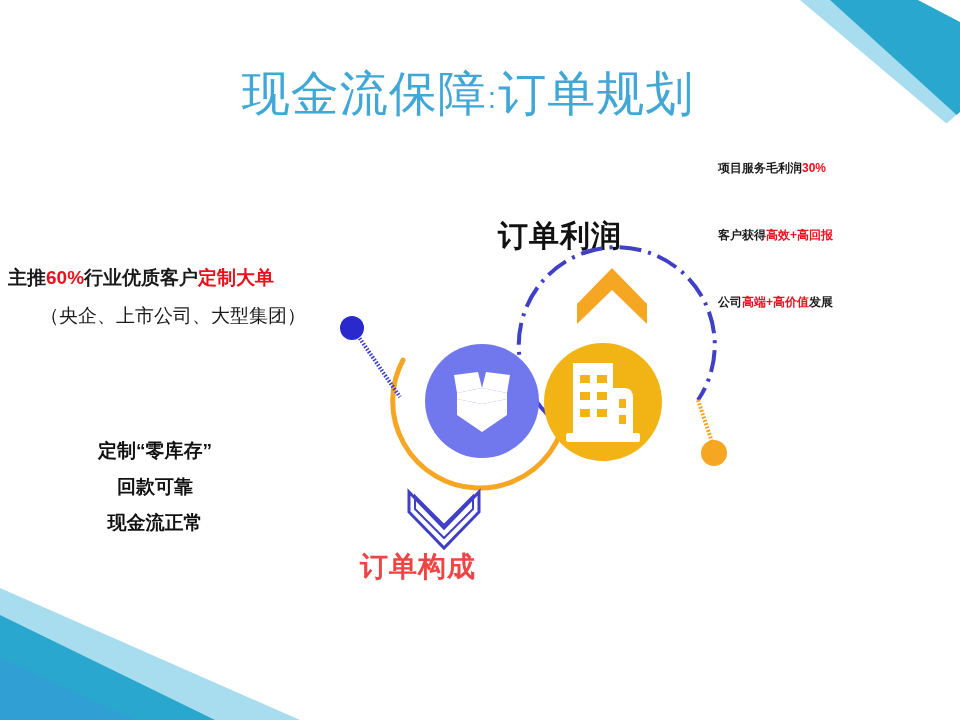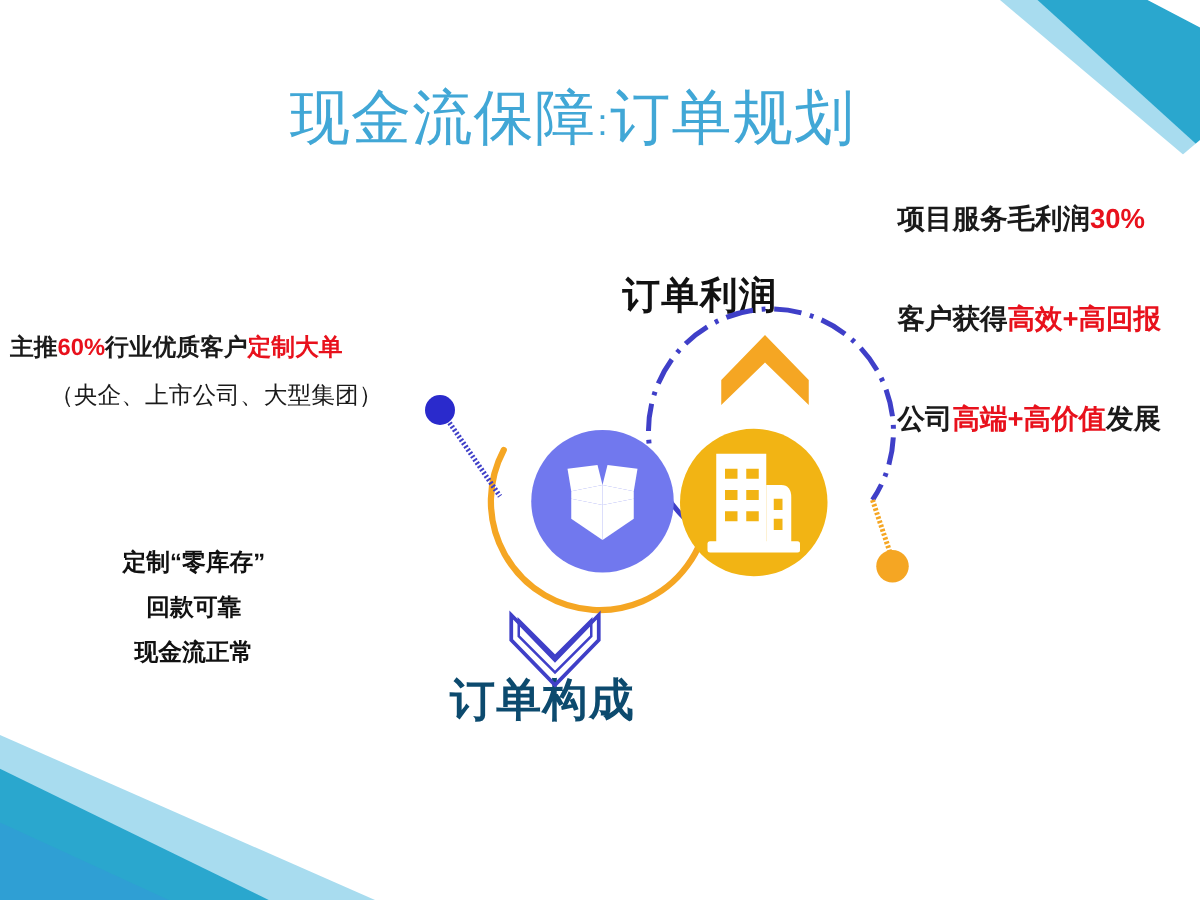--- a/index.html
+++ b/index.html
@@ -36,20 +36,21 @@
     position: absolute;
     top: 62px;
     left: 0;
     width: 916px;
     text-align: center;
     font-size: 48px;
     font-weight: 500;
     letter-spacing: 1px;
     color: #41A7D6;
     white-space: nowrap;
+    padding-left: 10px;
   }
   .title .sep {
     font-size: 30px;
     vertical-align: 2px;
     margin: 0 1px;
   }
 
   
   .blk-black { color: #1a1a1a; }
   .blk-red   { color: #E8111C; }
@@ -93,21 +94,21 @@
   }
 
   
   .right-list {
     position: absolute;
     left: 718px;
     top: 160px;
     width: 238px;
   }
   .right-list div {
-    font-size: 22px;
+    font-size: 12px;
     font-weight: bold;
     color: #111111;
     margin-bottom: 50px;
     white-space: nowrap;
     letter-spacing: 0px;
   }
 
   
   .label-profit {
     position: absolute;
@@ -115,24 +116,24 @@
     top: 216px;
     font-size: 30px;
     font-weight: bold;
     color: #111111;
     white-space: nowrap;
     letter-spacing: 1px;
   }
   .label-compose {
     position: absolute;
     left: 360px;
-    top: 536px;
-    font-size: 36px;
-    font-weight: bold;
-    color: #0c4a6e;
+    top: 548px;
+    font-size: 28px;
+    font-weight: bold;
+    color: #ef4444;
     white-space: nowrap;
     letter-spacing: 1px;
   }
 
   
   .diagram {
     position: absolute;
     left: 320px;
     top: 200px;
     width: 420px;

